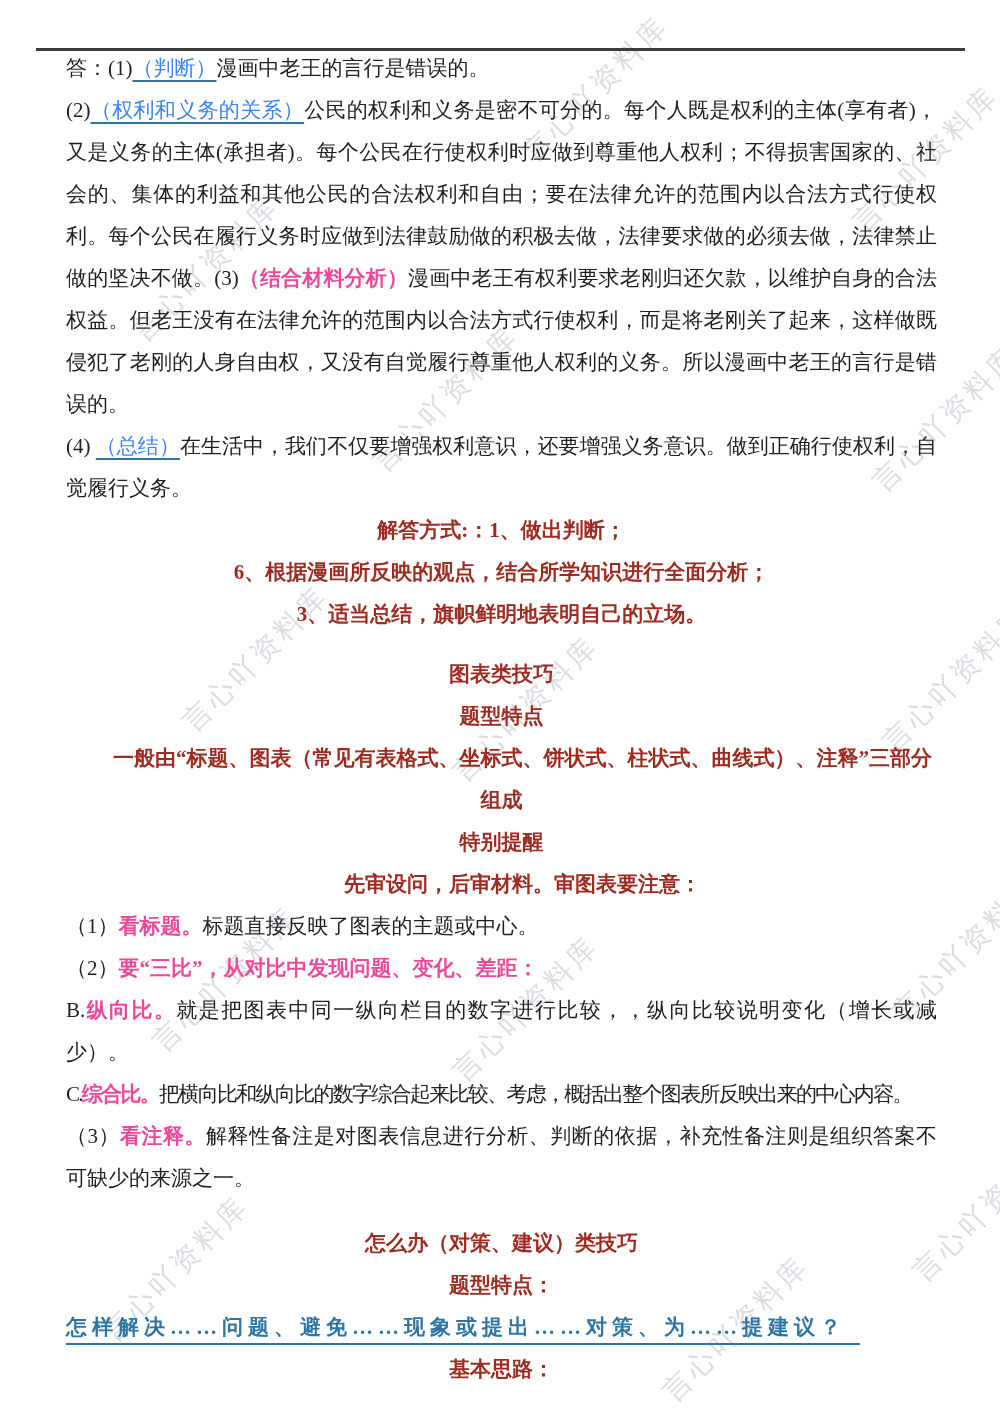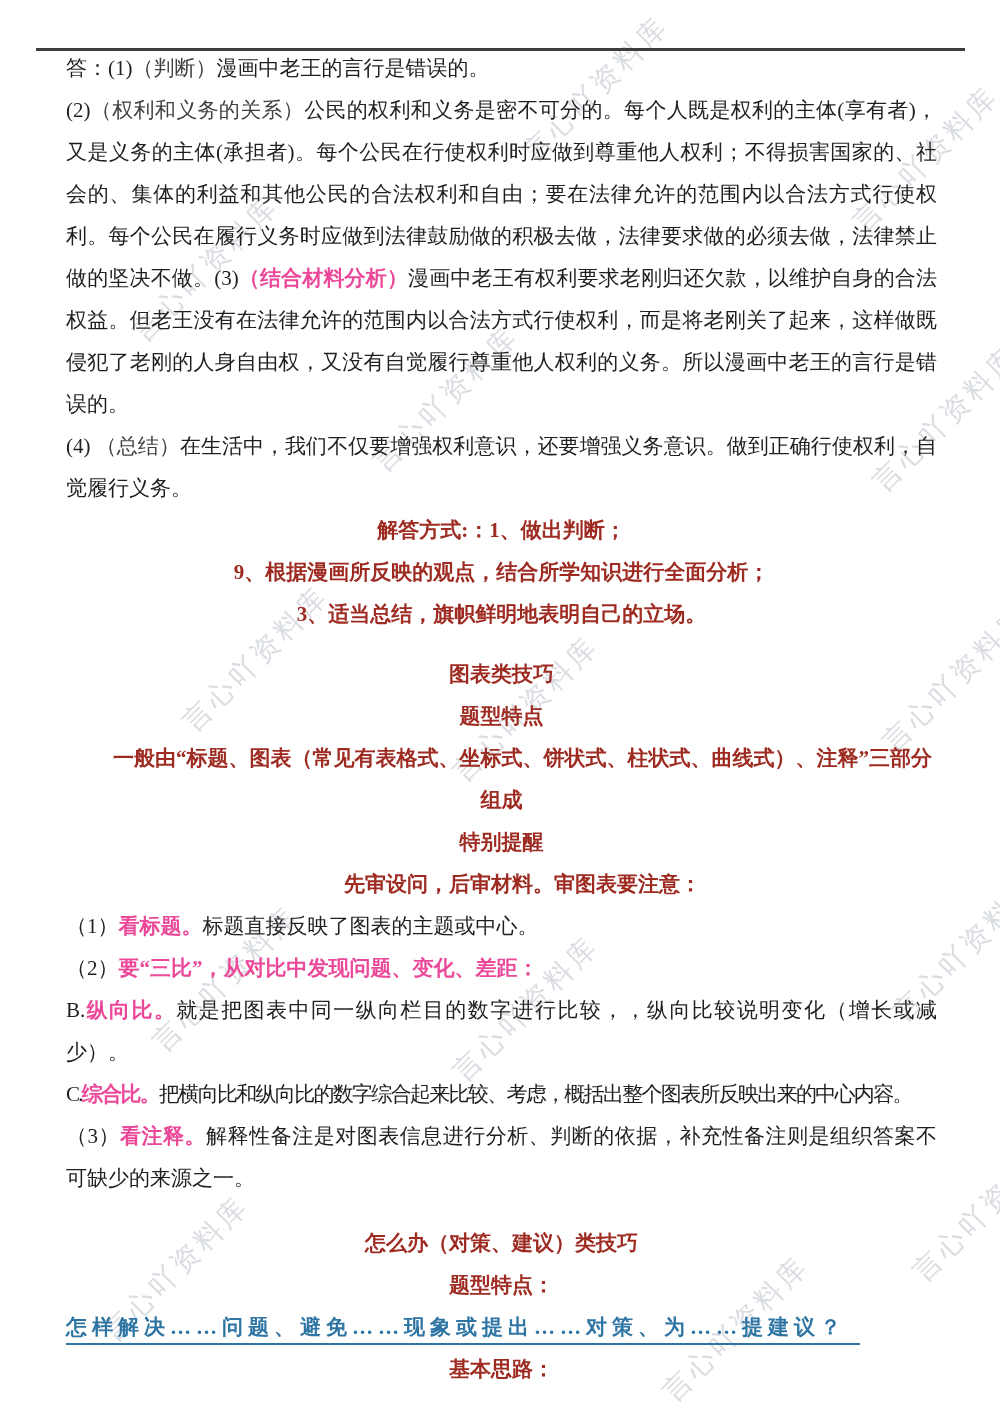--- a/index.html
+++ b/index.html
@@ -48,21 +48,22 @@
   .content {
     position:absolute; left:66px; top:47px;
     width:871px;
     z-index:1;
     font-size:21px; line-height:42px;
     text-align:justify;
   }
   .content p { margin:0; padding:0; }
 
   .blue-link {
-    color:#404040;
+    color:#3b82f6;
+    text-decoration:underline;
     text-decoration-color:#2e75a4;
     text-underline-offset:5px;
   }
   .em-red { color:#ec4899; font-weight:bold; }
   .red-b  { color:#9e2b21; font-weight:bold; text-align:center; }
   .red-center { color:#9e2b21; font-weight:bold; text-align:center;font-family:Liberation Serif, serif; }
   .indent2 { text-indent:2em; }
   .sec-title1 { margin-top:18px !important; }
   .sec-title2 { margin-top:23px !important; }
   .tight { letter-spacing:-1.7px; }
@@ -102,21 +103,21 @@
 
   <div class="content">
 
     <p><span>答：(1)</span><span class="blue-link">（判断）</span><span>漫画中老王的言行是错误的。</span></p>
 
     <p><span>(2)</span><span class="blue-link">（权利和义务的关系）</span><span>公民的权利和义务是密不可分的。每个人既是权利的主体(享有者)，又是义务的主体(承担者)。每个公民在行使权利时应做到尊重他人权利；不得损害国家的、社会的、集体的利益和其他公民的合法权利和自由；要在法律允许的范围内以合法方式行使权利。每个公民在履行义务时应做到法律鼓励做的积极去做，法律要求做的必须去做，法律禁止做的坚决不做。(3)</span><span class="em-red">（结合材料分析）</span><span>漫画中老王有权利要求老刚归还欠款，以维护自身的合法权益。但老王没有在法律允许的范围内以合法方式行使权利，而是将老刚关了起来，这样做既侵犯了老刚的人身自由权，又没有自觉履行尊重他人权利的义务。所以漫画中老王的言行是错误的。</span></p>
 
     <p><span>(4) </span><span class="blue-link">（总结）</span><span>在生活中，我们不仅要增强权利意识，还要增强义务意识。做到正确行使权利，自觉履行义务。</span></p>
 
     <p class="red-b">解答方式:：1、做出判断；</p>
-    <p class="red-b">9、根据漫画所反映的观点，结合所学知识进行全面分析；</p>
+    <p class="red-b">6、根据漫画所反映的观点，结合所学知识进行全面分析；</p>
     <p class="red-b">3、适当总结，旗帜鲜明地表明自己的立场。</p>
 
     <p class="red-center sec-title1">图表类技巧</p>
     <p class="red-b">题型特点</p>
     <p class="red-b indent2">一般由“标题、图表（常见有表格式、坐标式、饼状式、柱状式、曲线式）、注释”三部分组成</p>
     <p class="red-b">特别提醒</p>
     <p class="red-b indent2">先审设问，后审材料。审图表要注意：</p>
 
     <p><span>（1）</span><span class="em-red">看标题。</span><span>标题直接反映了图表的主题或中心。</span></p>
 

